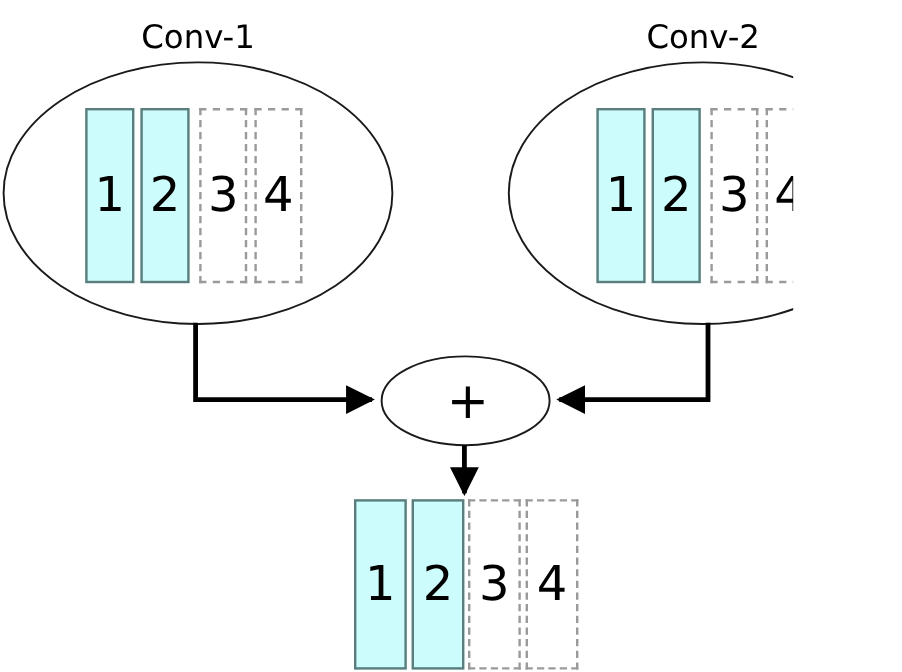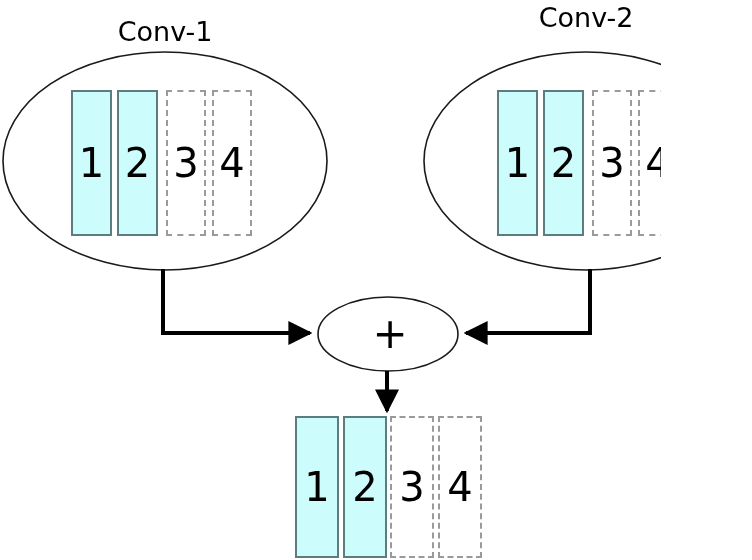--- a/index.html
+++ b/index.html
@@ -91,21 +91,21 @@
 
     <path d="M 163 269 L 163 333 L 310 333" fill="none" stroke="#000000" stroke-width="4" marker-end="url(#arrow-right)"></path>
 
     <path d="M 590 269 L 590 333 L 466 333" fill="none" stroke="#000000" stroke-width="4" marker-end="url(#arrow-left)"></path>
 
     <path d="M 387 371 L 387 411" fill="none" stroke="#000000" stroke-width="4" marker-end="url(#arrow-down)"></path>
   </svg>
 
   <div class="group-label" style="left:65px; top:16px; width:200px;">Conv-1</div>
 
-  <div class="group-label" style="left:486px; top:2px; width:200px;text-align:center;">Conv-2</div>
+  <div class="group-label" style="left:486px; top:16px; width:200px;text-align:center;">Conv-2</div>
 
   <div class="feature-box active" style="left:71px; top:90px; width:41px; height:146px;">
     <span class="box-label">1</span>
   </div>
   <div class="feature-box active" style="left:117px; top:90px; width:41px; height:146px;">
     <span class="box-label">2</span>
   </div>
   <div class="feature-box inactive" style="left:166px; top:90px; width:40px; height:146px;">
     <span class="box-label">3</span>
   </div>

